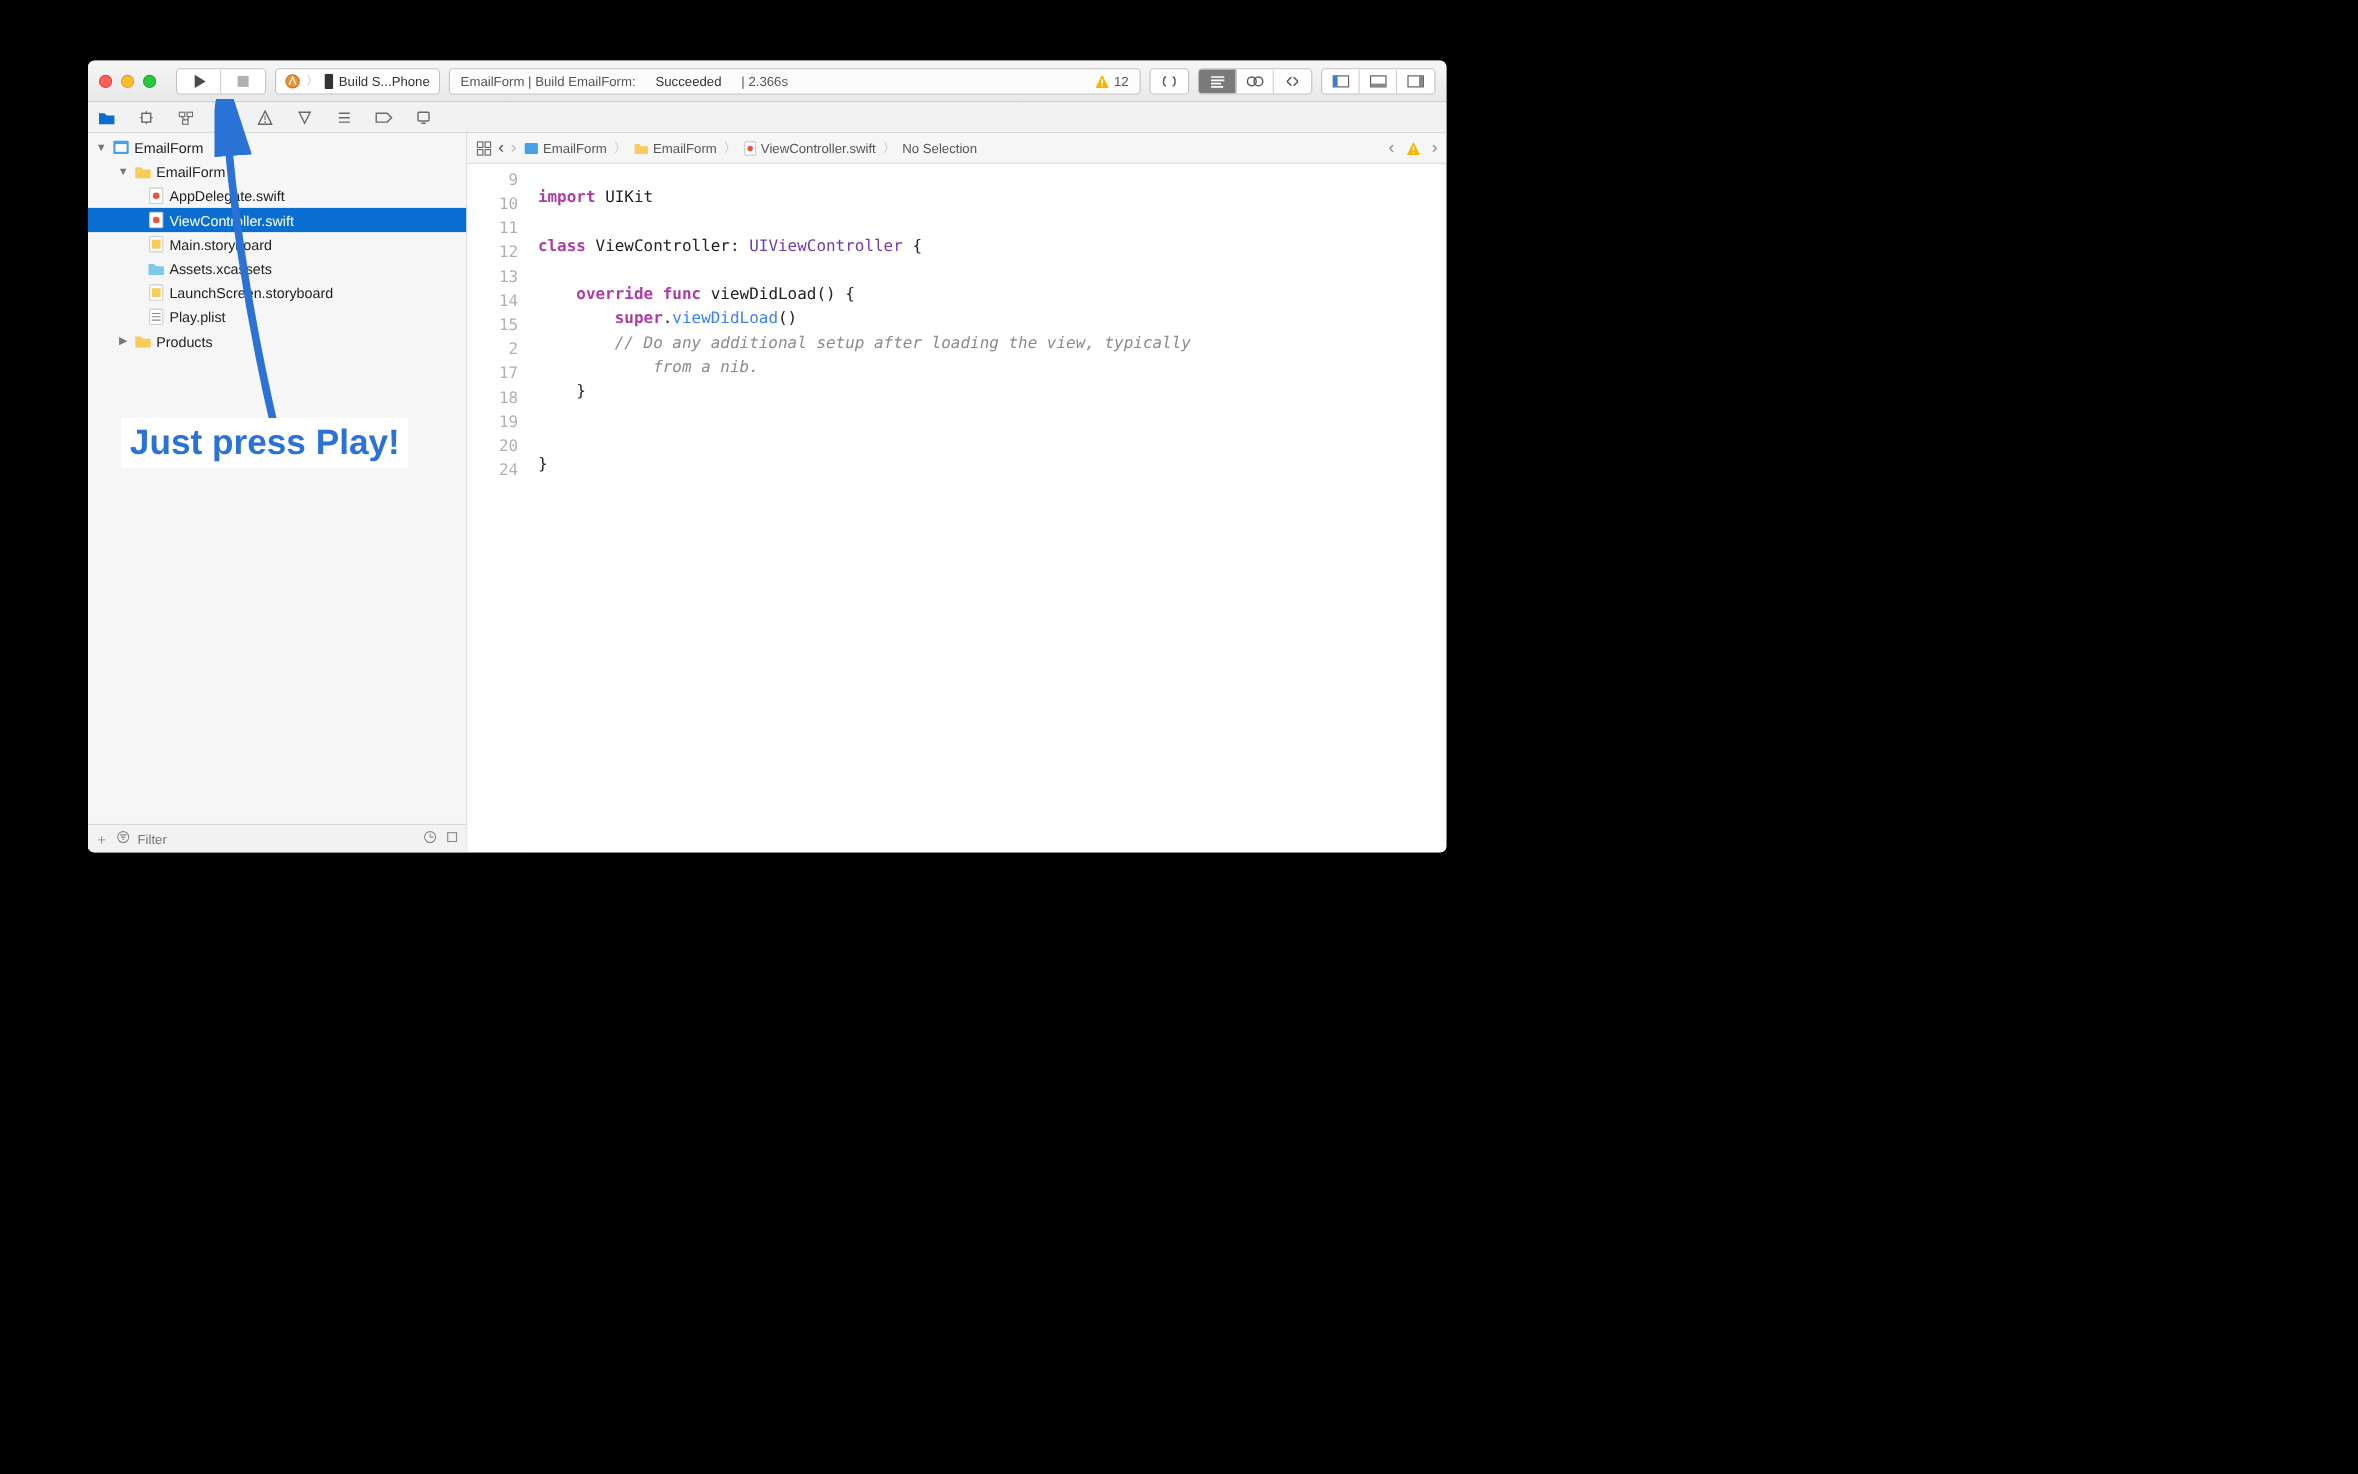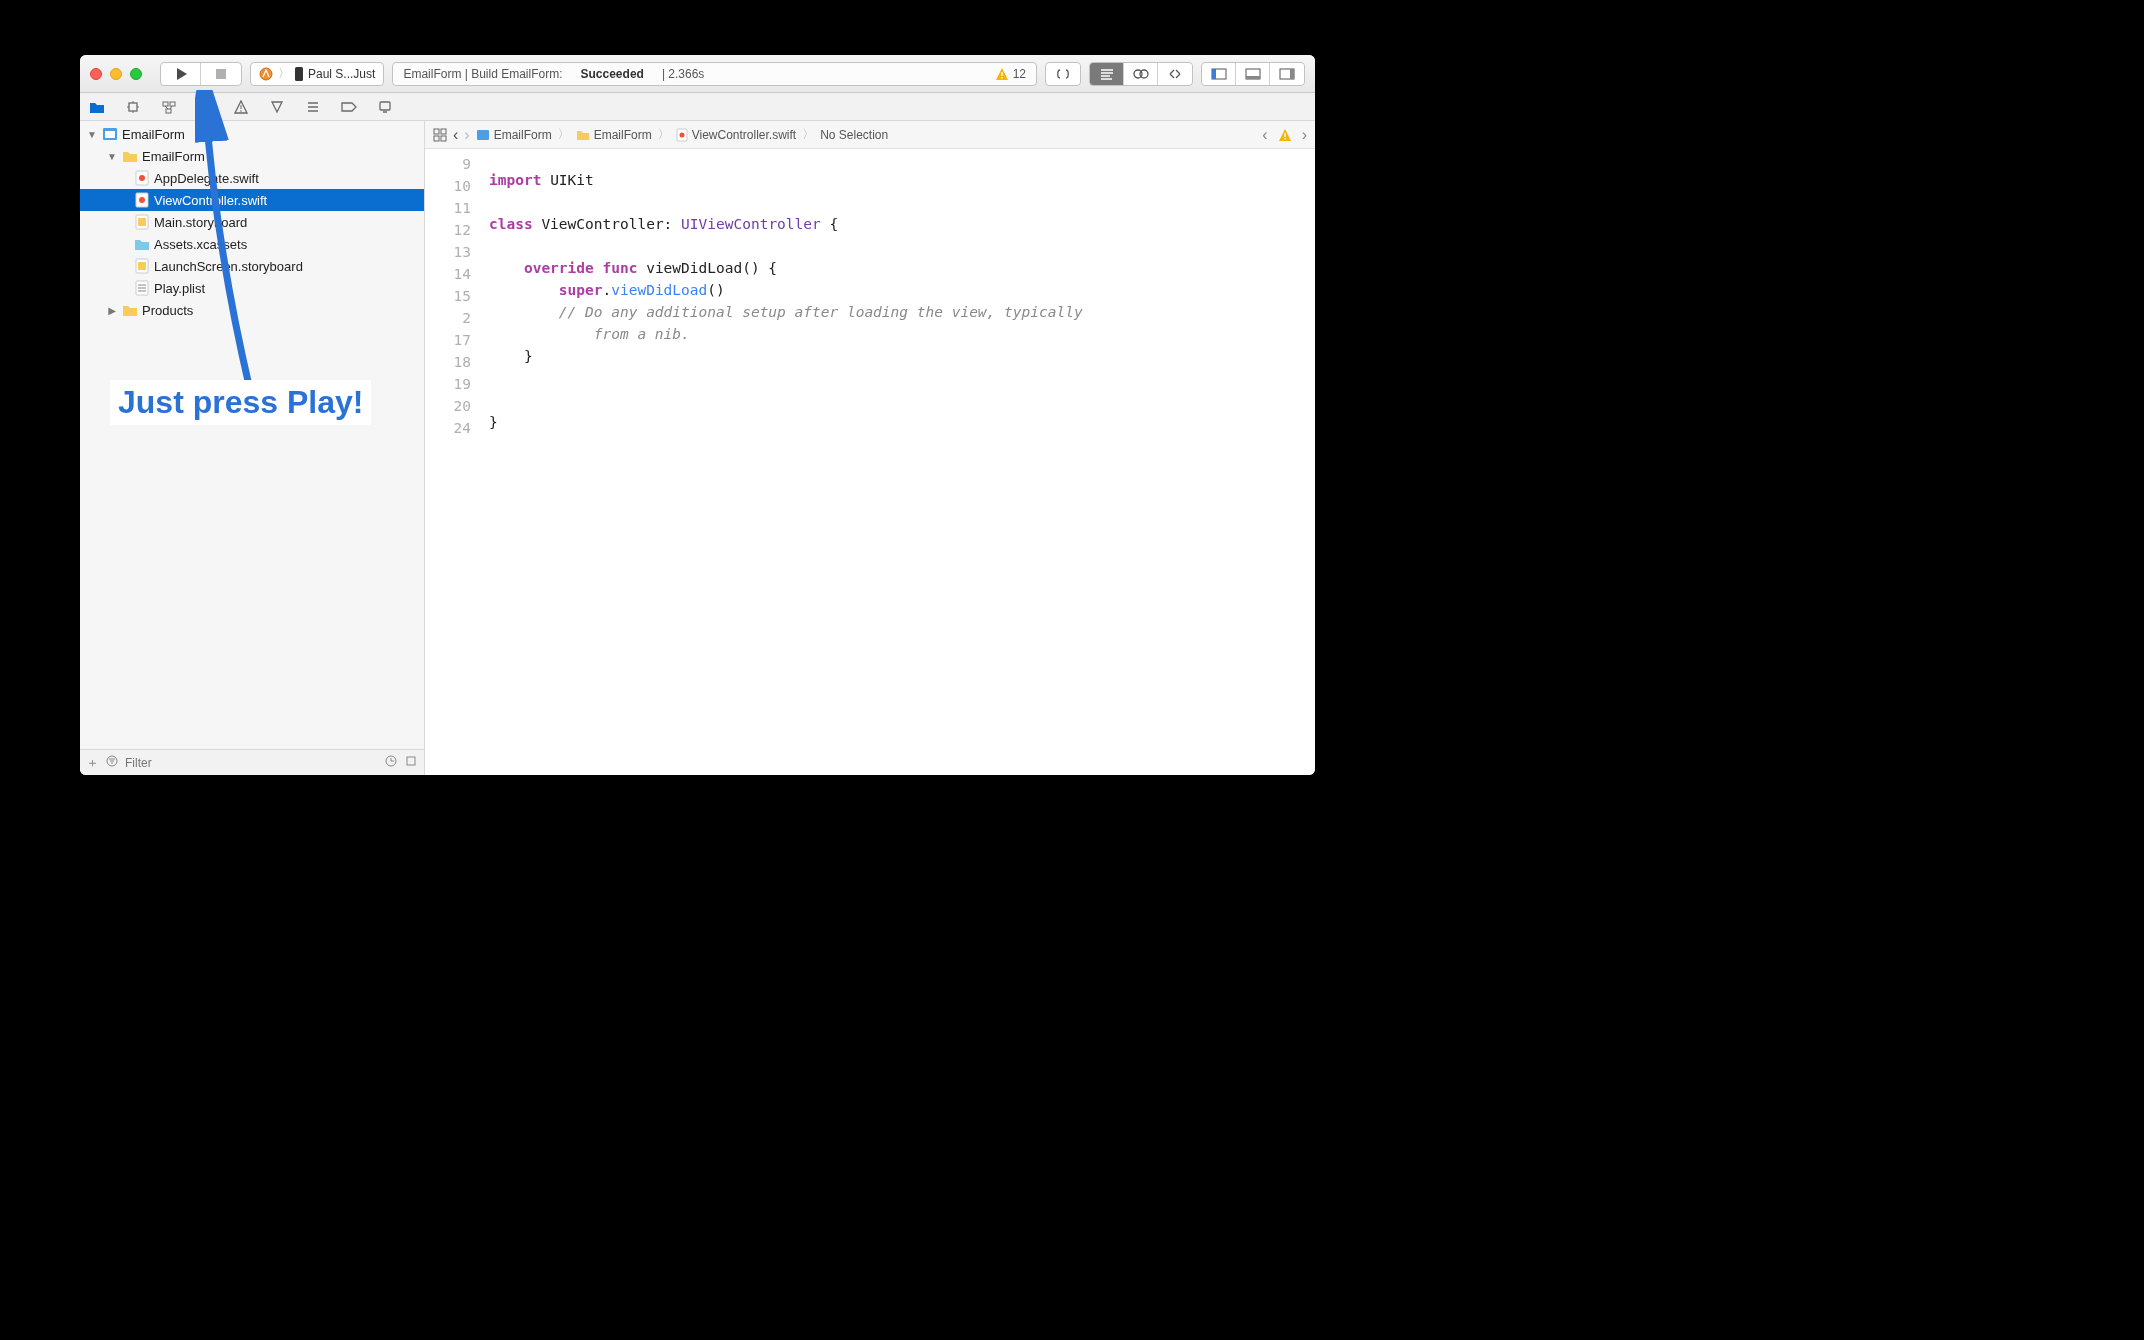--- a/index.html
+++ b/index.html
@@ -80,21 +80,21 @@
   border: 1px solid #c2c2c2;
   border-radius: 4px;
   background: #fcfcfc;
   display: flex;
   align-items: center;
   padding: 0 10px;
   font-size: 12px;
   color: #555;
   gap: 18px;
 }
-.activity .succeeded { font-weight: 700; color: #333; }
+.activity .succeeded { font-weight: 400; color: #333; }
 .activity .warn-badge {
   margin-left: auto;
   display: flex;
   align-items: center;
   gap: 4px;
 }
 .warn-triangle { color: #f7b500; }
 
 .seg-group {
   display: flex;
@@ -293,21 +293,21 @@
 
     <div class="scheme-btn">
       <svg width="14" height="14" viewBox="0 0 14 14">
           <circle cx="7" cy="7" r="6" fill="#f09030" stroke="#c0701a"></circle>
           <path d="M4 10 L7 3 L10 10" stroke="#fff" stroke-width="1.2" fill="none"></path>
         </svg>
       <span style="color:#aaa">〉</span>
       <svg width="8" height="14" viewBox="0 0 8 14">
           <rect x="0" y="0" width="8" height="14" rx="1.5" fill="#333"></rect>
         </svg>
-      <span>Paul S...Just</span>
+      <span>Build S...Phone</span>
     </div>
 
     <div class="activity">
       <span>EmailForm | Build EmailForm: </span>
       <span class="succeeded">Succeeded</span>
       <span> | 2.366s</span>
       <span class="warn-badge">
         <svg class="warn-triangle" width="14" height="14" viewBox="0 0 14 14">
             <polygon points="7,1 13,13 1,13" fill="#f7b500"></polygon>
             <rect x="6.3" y="5" width="1.4" height="4" fill="#fff"></rect>

